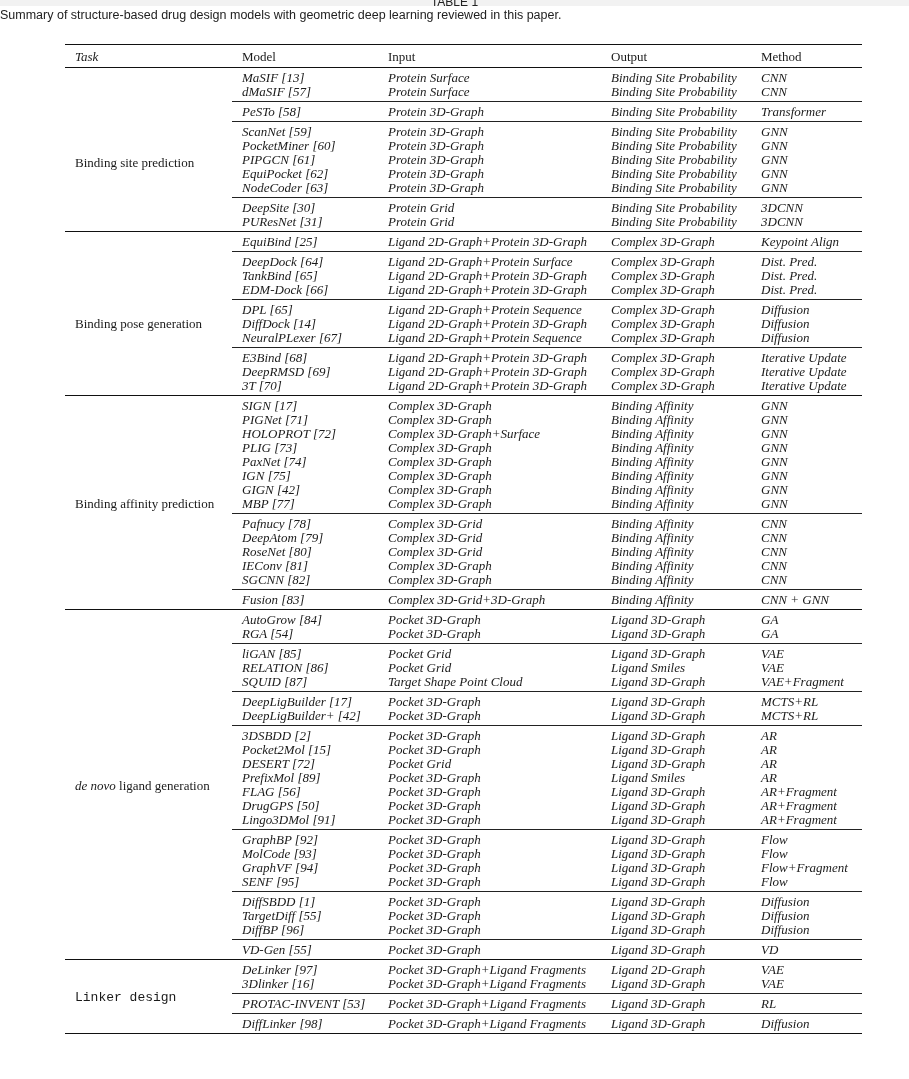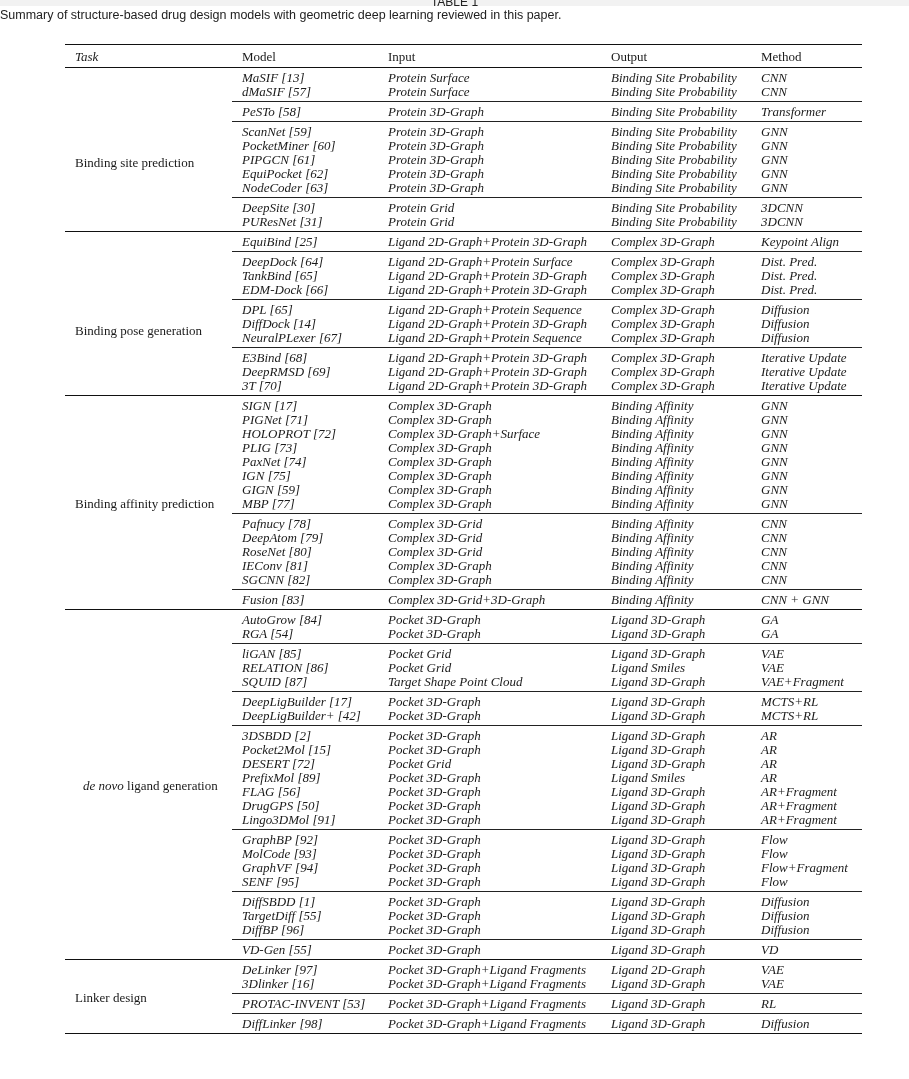--- a/index.html
+++ b/index.html
@@ -15,21 +15,21 @@
   .hdr { position:relative; height:22px; border-bottom:1px solid #111; font-size:13px; }
   .hdr span, .row span { position:absolute; white-space:nowrap; }
   .c-task { left:10px;font-style:italic; }
   .c-model { left:177px; }
   .c-input { left:323px; }
   .c-output { left:546px; }
   .c-method { left:696px; }
   .hdr span { top:4px; }
   .task-block { position:relative; border-bottom:1.4px solid #111; }
   .task-label { position:absolute; left:10px; font-size:13px; white-space:nowrap; }
-  .task-label i { font-style:italic;margin-left:8px; }
+  .task-label i { font-style:italic; }
   .group { margin-left:167px; border-bottom:1px solid #222; padding:3px 0 2px 0;font-style:italic; }
   .group:last-child { border-bottom:none; }
   .row { position:relative; height:14px; font-size:13px; line-height:14px; margin-left:-167px; }
 </style>
 </head>
 <body>
 
 <div class="topbar"></div>
 <div class="tbl-label">TABLE 1</div>
 <div class="caption">Summary of structure-based drug design models with geometric deep learning reviewed in this paper.</div>
@@ -109,21 +109,21 @@
           </div>
           <div class="row">
             <span class="c-model">PUResNet [31]</span>
             <span class="c-input">Protein Grid</span>
             <span class="c-output">Binding Site Probability</span>
             <span class="c-method">3DCNN</span>
           </div>
         </div>
       </div>
       <div class="task-block">
-        <div class="task-label" style="top: 91px;"><span>Binding pose generation</span></div>
+        <div class="task-label" style="top: 84px;"><span>Binding pose generation</span></div>
         <div class="group">
           <div class="row">
             <span class="c-model">EquiBind [25]</span>
             <span class="c-input">Ligand 2D-Graph+Protein 3D-Graph</span>
             <span class="c-output">Complex 3D-Graph</span>
             <span class="c-method">Keypoint Align</span>
           </div>
         </div>
         <div class="group">
           <div class="row">
@@ -219,21 +219,21 @@
             <span class="c-output">Binding Affinity</span>
             <span class="c-method">GNN</span>
           </div>
           <div class="row">
             <span class="c-model">IGN [75]</span>
             <span class="c-input">Complex 3D-Graph</span>
             <span class="c-output">Binding Affinity</span>
             <span class="c-method">GNN</span>
           </div>
           <div class="row">
-            <span class="c-model">GIGN [59]</span>
+            <span class="c-model">GIGN [42]</span>
             <span class="c-input">Complex 3D-Graph</span>
             <span class="c-output">Binding Affinity</span>
             <span class="c-method">GNN</span>
           </div>
           <div class="row">
             <span class="c-model">MBP [77]</span>
             <span class="c-input">Complex 3D-Graph</span>
             <span class="c-output">Binding Affinity</span>
             <span class="c-method">GNN</span>
           </div>
@@ -422,21 +422,21 @@
         <div class="group">
           <div class="row">
             <span class="c-model">VD-Gen [55]</span>
             <span class="c-input">Pocket 3D-Graph</span>
             <span class="c-output">Ligand 3D-Graph</span>
             <span class="c-method">VD</span>
           </div>
         </div>
       </div>
       <div class="task-block">
-        <div class="task-label" style="top: 29.5px;"><span>Linker design</span></div>
+        <div class="task-label" style="top: 29.5px; font-family: Liberation Mono, monospace;"><span>Linker design</span></div>
         <div class="group">
           <div class="row">
             <span class="c-model">DeLinker [97]</span>
             <span class="c-input">Pocket 3D-Graph+Ligand Fragments</span>
             <span class="c-output">Ligand 2D-Graph</span>
             <span class="c-method">VAE</span>
           </div>
           <div class="row">
             <span class="c-model">3Dlinker [16]</span>
             <span class="c-input">Pocket 3D-Graph+Ligand Fragments</span>

